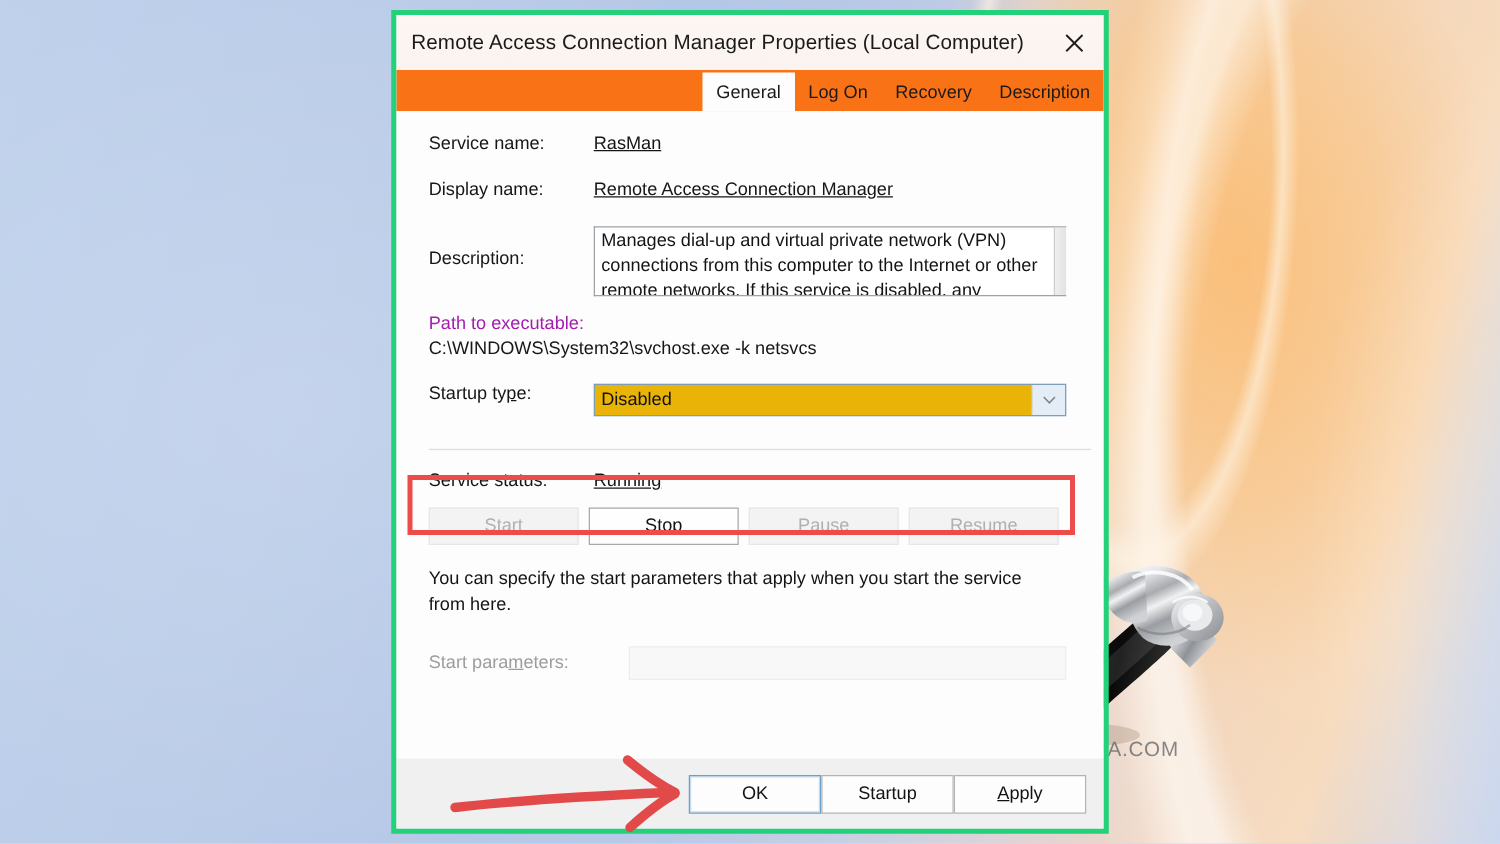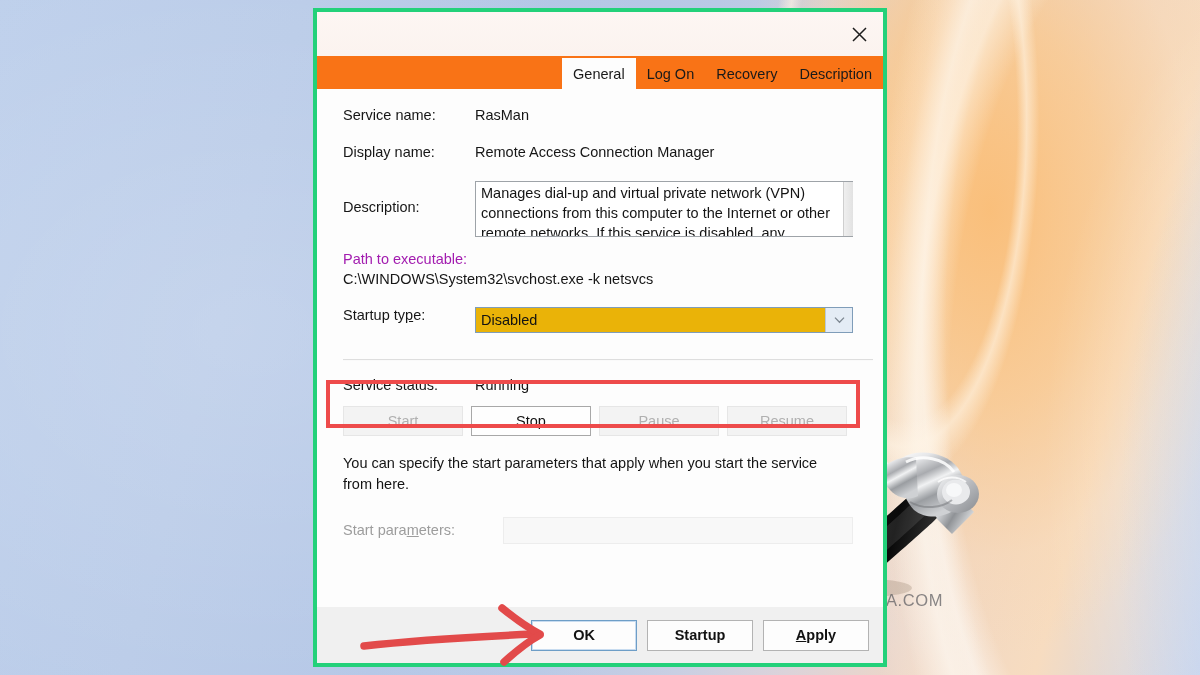--- a/index.html
+++ b/index.html
@@ -179,20 +179,21 @@
   }
   .field-label {
     width: 132px;
     flex: 0 0 132px;
     color: #161616;
     font-size: 14.5px;
   }
   .field-value {
     color: #161616;
     font-size: 14.5px;
+    text-decoration: underline;
   }
 
   
   #desc-row { margin-bottom: 14px; align-items: flex-start; }
   #desc-label { padding-top: 18px; }
   #desc-box {
     width: 378px;
     height: 56px;
     border: 1px solid #9ea3a8;
     border-right: none;
@@ -320,23 +321,21 @@
 
   
   #footer {
     flex: 0 0 auto;
     height: 56px;
     background: #f0f0f0;
     display: flex;
     align-items: center;
     justify-content: flex-end;
     padding-right: 14px;
-    gap: 10px;
     position: relative;
-    font-weight: bold;
   }
   .dlg-btn {
     width: 106px;
     height: 31px;
     font-size: 14.5px;
     font-family: "Liberation Sans", sans-serif;
     background: #fdfdfd;
     border: 1px solid #b3b3b3;
     color: #121212;
     cursor: pointer;
@@ -430,20 +429,21 @@
 
     <path d="M100 30 C116 22 138 26 148 40" fill="none" stroke="#ffffff" stroke-width="3" opacity=".85"></path>
     <path d="M104 70 C118 78 136 76 146 68" fill="none" stroke="#6f7276" stroke-width="2" opacity=".5"></path>
   </svg>
 
   <div id="watermark">KAPILARYA.COM</div>
 
   <div id="dialog">
 
     <div id="titlebar">
+      <div id="dialog-title">Remote Access Connection Manager Properties (Local Computer)</div>
       <div id="close-btn">
         <svg width="17" height="17" viewBox="0 0 17 17" aria-hidden="true">
           <path d="M2 2 L15 15 M15 2 L2 15" stroke="#1d1d1d" stroke-width="1.5" fill="none"></path>
         </svg>
       </div>
     </div>
 
     <div id="tabstrip">
       <div class="tab active">General</div>
       <div class="tab">Log On</div>

